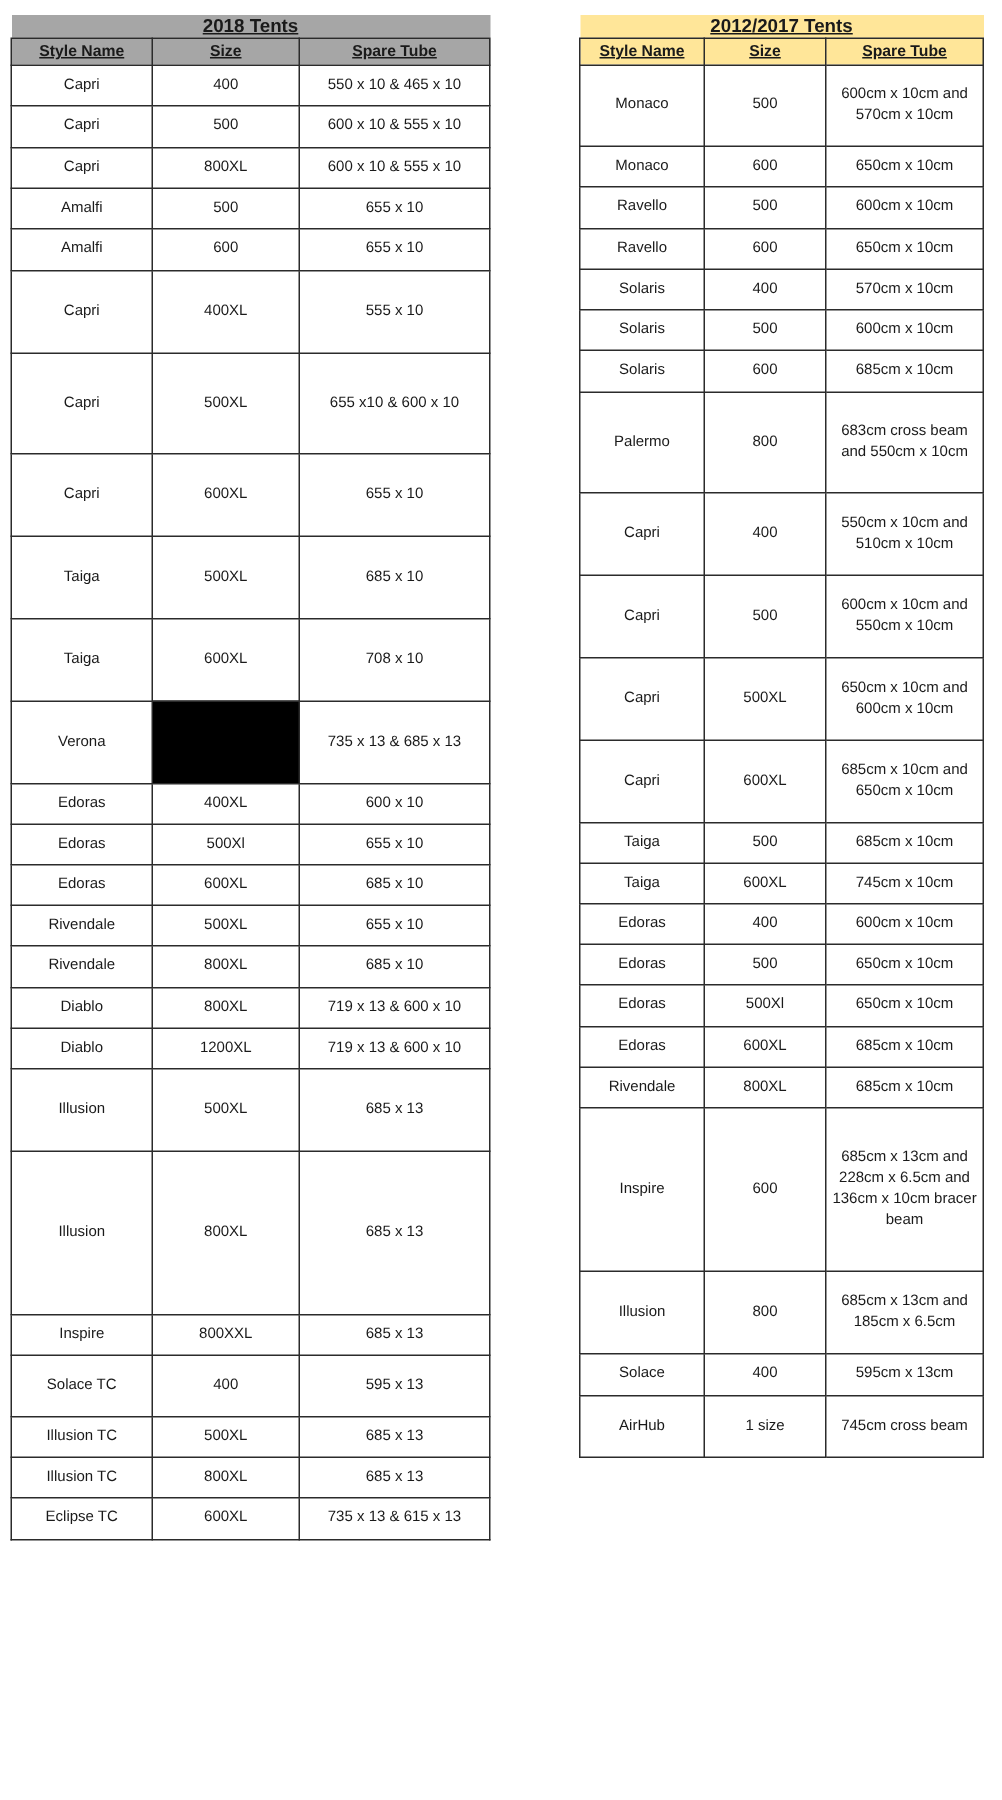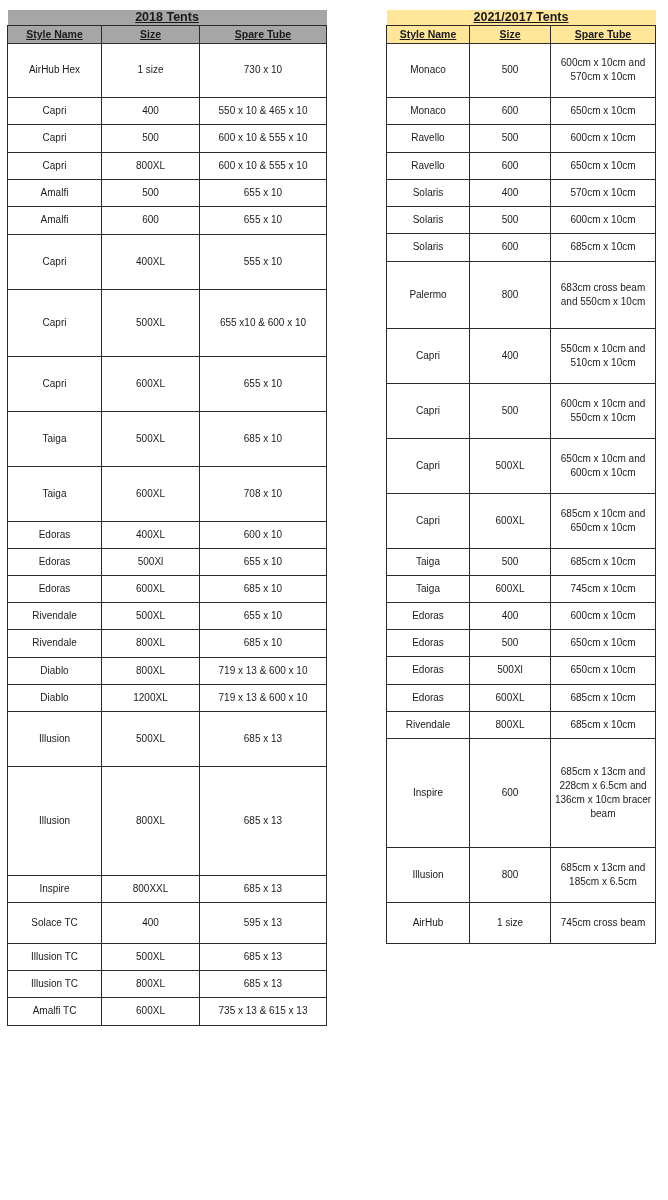--- a/index.html
+++ b/index.html
@@ -29,25 +29,20 @@
     <tr class="title-row" style="height:15px">
       <th colspan="3">2018 Tents</th>
     </tr>
     <tr class="head-row" style="height:18px">
       <th>Style Name</th>
       <th>Size</th>
       <th>Spare Tube</th>
     </tr>
   </thead>
   <tbody id="body2018">
-      <tr style="height: 54px;">
-        <td>AirHub Hex</td>
-        <td>1 size</td>
-        <td>730 x 10</td>
-      </tr>
       <tr style="height: 27px;">
         <td>Capri</td>
         <td>400</td>
         <td>550 x 10 &amp; 465 x 10</td>
       </tr>
       <tr style="height: 28px;">
         <td>Capri</td>
         <td>500</td>
         <td>600 x 10 &amp; 555 x 10</td>
       </tr>
@@ -83,20 +78,25 @@
       </tr>
       <tr style="height: 55px;">
         <td>Taiga</td>
         <td>500XL</td>
         <td>685 x 10</td>
       </tr>
       <tr style="height: 55px;">
         <td>Taiga</td>
         <td>600XL</td>
         <td>708 x 10</td>
+      </tr>
+      <tr style="height: 55px;">
+        <td>Verona</td>
+        <td class="black"></td>
+        <td>735 x 13 &amp; 685 x 13</td>
       </tr>
       <tr style="height: 27px;">
         <td>Edoras</td>
         <td>400XL</td>
         <td>600 x 10</td>
       </tr>
       <tr style="height: 27px;">
         <td>Edoras</td>
         <td>500Xl</td>
         <td>655 x 10</td>
@@ -150,36 +150,36 @@
         <td>Illusion TC</td>
         <td>500XL</td>
         <td>685 x 13</td>
       </tr>
       <tr style="height: 27px;">
         <td>Illusion TC</td>
         <td>800XL</td>
         <td>685 x 13</td>
       </tr>
       <tr style="height: 28px;">
-        <td>Amalfi TC</td>
+        <td>Eclipse TC</td>
         <td>600XL</td>
         <td>735 x 13 &amp; 615 x 13</td>
       </tr>
     </tbody>
 </table>
 
 <table id="t2016" class="tbl yellow">
   <colgroup>
       <col style="width:83px">
       <col style="width:81px">
       <col style="width:105px">
     </colgroup>
   <thead>
     <tr class="title-row" style="height:15px">
-      <th colspan="3">2021/2017 Tents</th>
+      <th colspan="3">2012/2017 Tents</th>
     </tr>
     <tr class="head-row" style="height:18px">
       <th>Style Name</th>
       <th>Size</th>
       <th>Spare Tube</th>
     </tr>
   </thead>
   <tbody id="body2016">
       <tr style="height: 54px;">
         <td>Monaco</td>
@@ -279,19 +279,24 @@
       <tr style="height: 109px;">
         <td>Inspire</td>
         <td>600</td>
         <td>685cm x 13cm and 228cm x 6.5cm and 136cm x 10cm bracer beam</td>
       </tr>
       <tr style="height: 55px;">
         <td>Illusion</td>
         <td>800</td>
         <td>685cm x 13cm and 185cm x 6.5cm</td>
       </tr>
+      <tr style="height: 28px;">
+        <td>Solace</td>
+        <td>400</td>
+        <td>595cm x 13cm</td>
+      </tr>
       <tr style="height: 41px;">
         <td>AirHub</td>
         <td>1 size</td>
         <td>745cm cross beam</td>
       </tr>
     </tbody>
 </table>
 
 </body></html>

